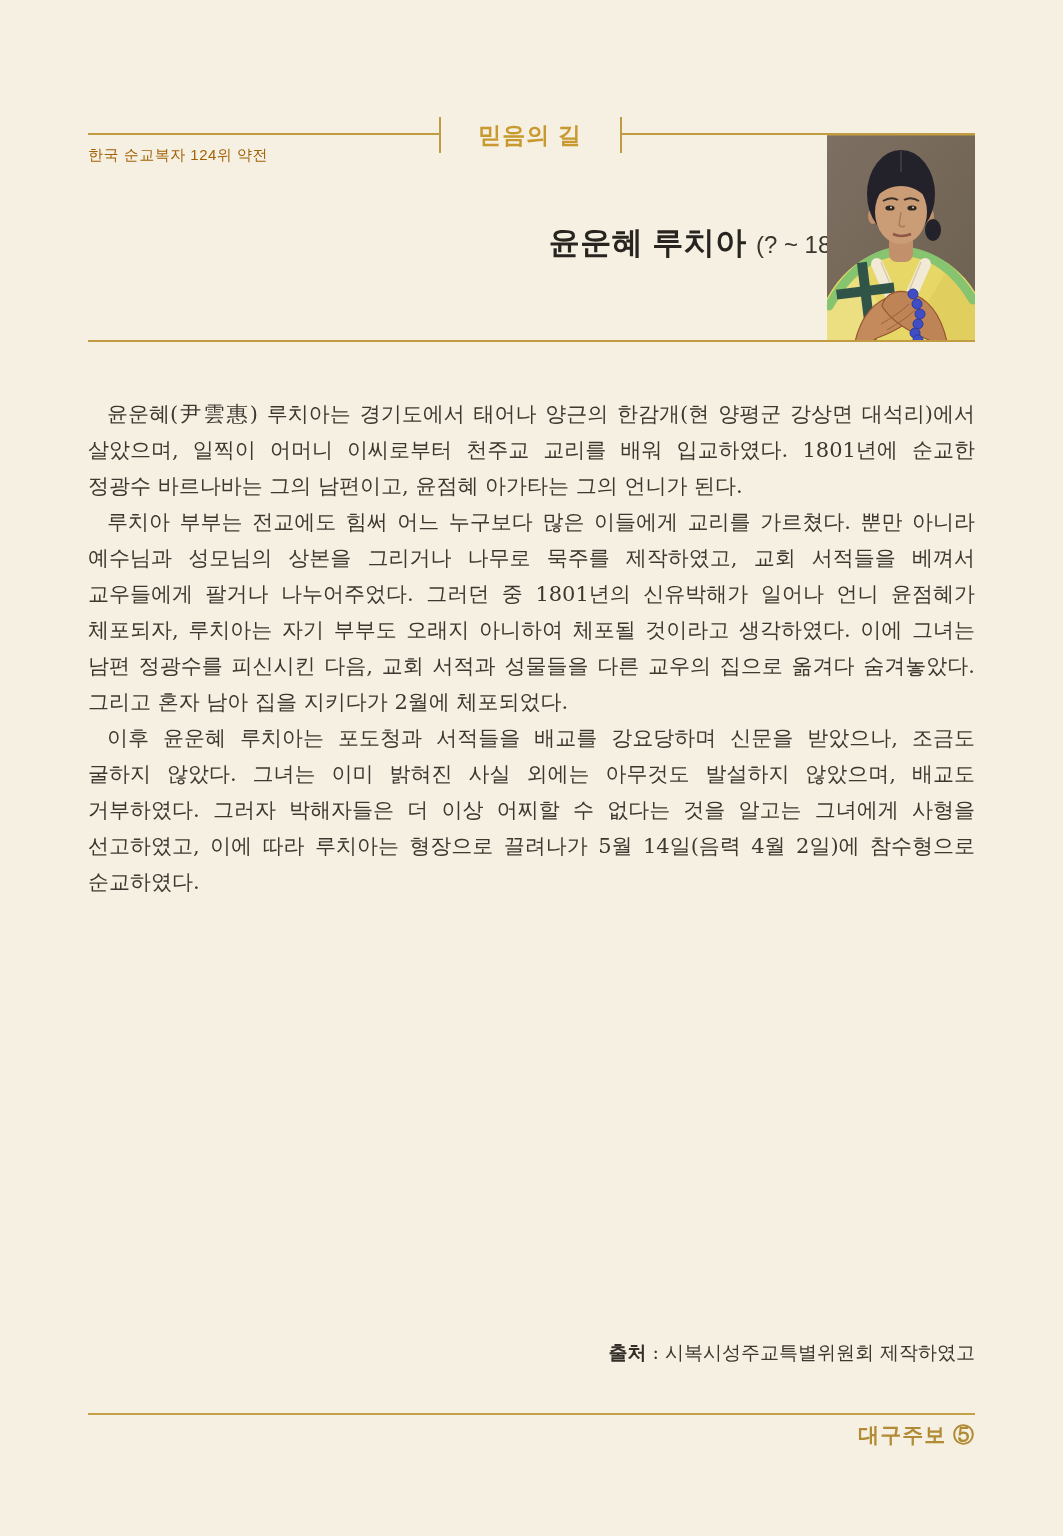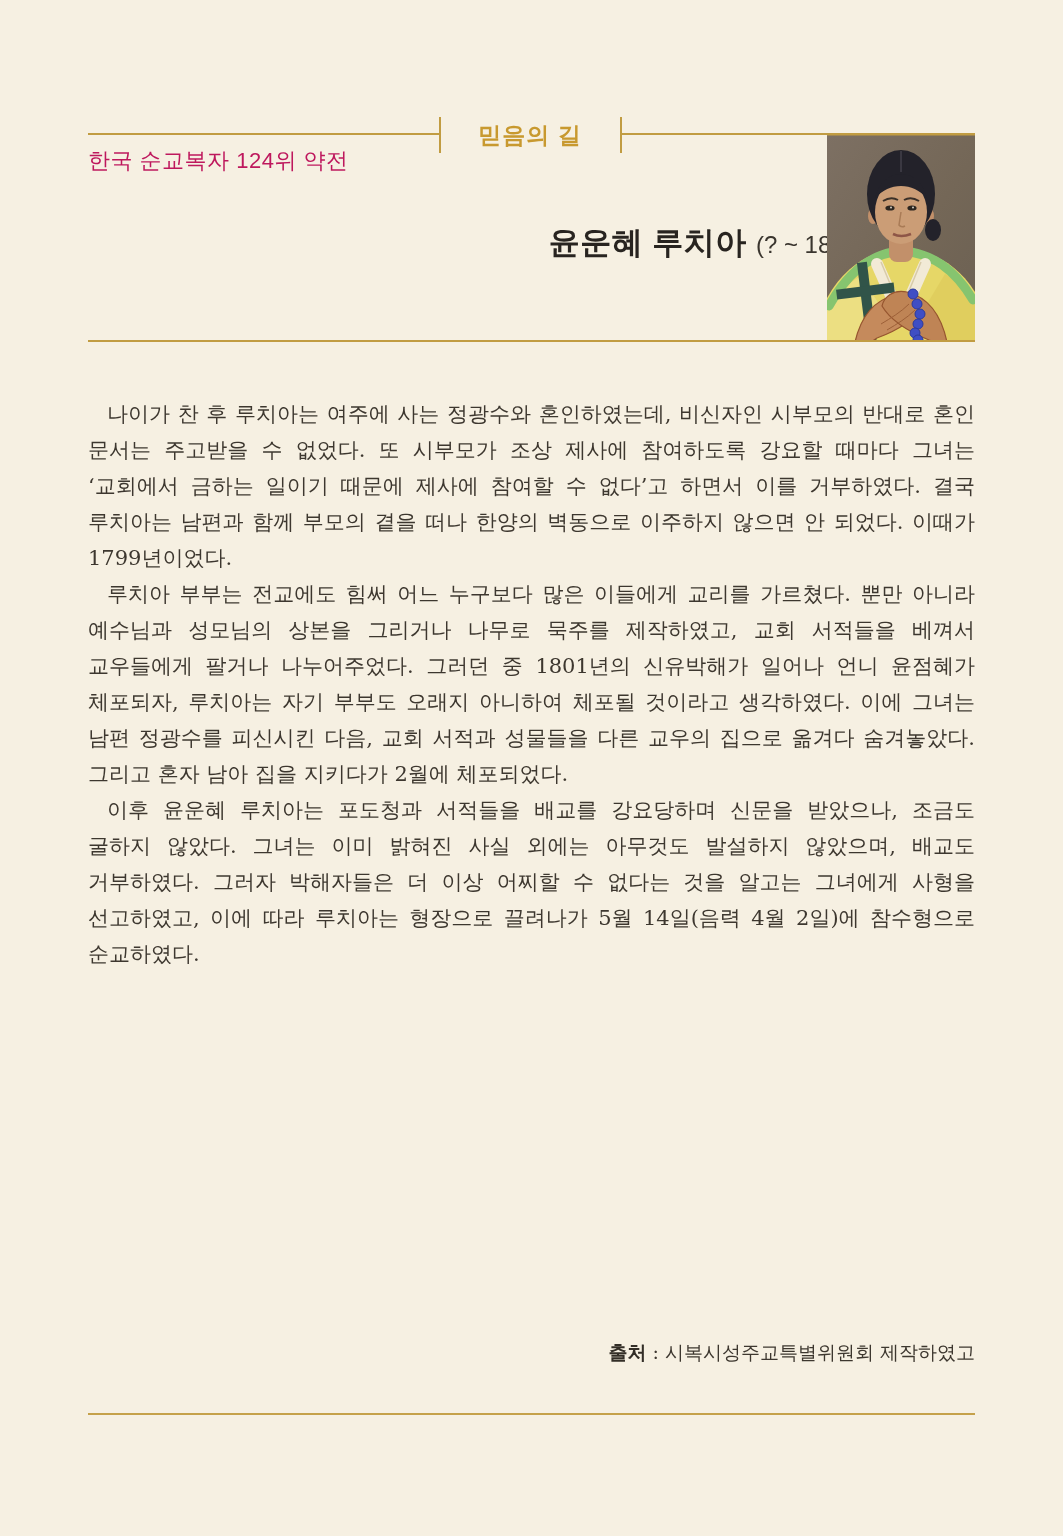--- a/index.html
+++ b/index.html
@@ -20,21 +20,21 @@
   .ribbon-tick.left{left:439px;}
   .ribbon-tick.right{left:620px;}
   .ribbon-label{
     position:absolute;left:450px;top:120px;width:160px;
     text-align:center;font-size:23px;font-weight:700;color:#c8992f;
     letter-spacing:1px;
   }
 
   .series-label{
     position:absolute;left:88px;top:146px;
-    font-size:22px;color:#be185d;letter-spacing:0.5px;text-align:right;
+    font-size:15px;color:#a16207;letter-spacing:0.5px;text-align:right;
   }
 
   .page-title{
     position:absolute;left:88px;top:222px;width:802px;margin:0;
     text-align:right;color:#282420;
     font-size:31px;font-weight:700;letter-spacing:0.5px;
   }
   .page-title .dates{font-size:24px;font-weight:400;color:#3a352e;letter-spacing:0;}
 
   
@@ -157,22 +157,23 @@
       </g>
 
       <rect x="0" y="0" width="148" height="1.5" fill="#c19c42"></rect>
       <rect x="0" y="206.5" width="148" height="1.5" fill="#c19c42"></rect>
     </svg>
   </div>
 
   <div class="header-rule"></div>
 
   <div class="body-text">
-      <p>나이가 찬 후 루치아는 여주에 사는 정광수와 혼인하였는데, 비신자인 시부모의 반대로 혼인 문서는 주고받을 수 없었다. 또 시부모가 조상 제사에 참여하도록 강요할 때마다 그녀는 ‘교회에서 금하는 일이기 때문에 제사에 참여할 수 없다’고 하면서 이를 거부하였다. 결국 루치아는 남편과 함께 부모의 곁을 떠나 한양의 벽동으로 이주하지 않으면 안 되었다. 이때가 1799년이었다.</p>
+      <p>윤운혜(尹雲惠) 루치아는 경기도에서 태어나 양근의 한감개(현 양평군 강상면 대석리)에서 살았으며, 일찍이 어머니 이씨로부터 천주교 교리를 배워 입교하였다. 1801년에 순교한 정광수 바르나바는 그의 남편이고, 윤점혜 아가타는 그의 언니가 된다.</p>
       <p>루치아 부부는 전교에도 힘써 어느 누구보다 많은 이들에게 교리를 가르쳤다. 뿐만 아니라 예수님과 성모님의 상본을 그리거나 나무로 묵주를 제작하였고, 교회 서적들을 베껴서 교우들에게 팔거나 나누어주었다. 그러던 중 1801년의 신유박해가 일어나 언니 윤점혜가 체포되자, 루치아는 자기 부부도 오래지 아니하여 체포될 것이라고 생각하였다. 이에 그녀는 남편 정광수를 피신시킨 다음, 교회 서적과 성물들을 다른 교우의 집으로 옮겨다 숨겨놓았다. 그리고 혼자 남아 집을 지키다가 2월에 체포되었다.</p>
       <p>이후 윤운혜 루치아는 포도청과 서적들을 배교를 강요당하며 신문을 받았으나, 조금도 굴하지 않았다. 그녀는 이미 밝혀진 사실 외에는 아무것도 발설하지 않았으며, 배교도 거부하였다. 그러자 박해자들은 더 이상 어찌할 수 없다는 것을 알고는 그녀에게 사형을 선고하였고, 이에 따라 루치아는 형장으로 끌려나가 5월 14일(음력 4월 2일)에 참수형으로 순교하였다.</p>
     </div>
 
   <div class="source-line"><span class="src-label">출처</span><span> : </span><span>시복시성주교특별위원회 제작하였고</span></div>
 
   <div class="footer-rule"></div>
+  <div class="footer-text">대구주보 ⑤</div>
 
 </div>
 
 </body></html>

